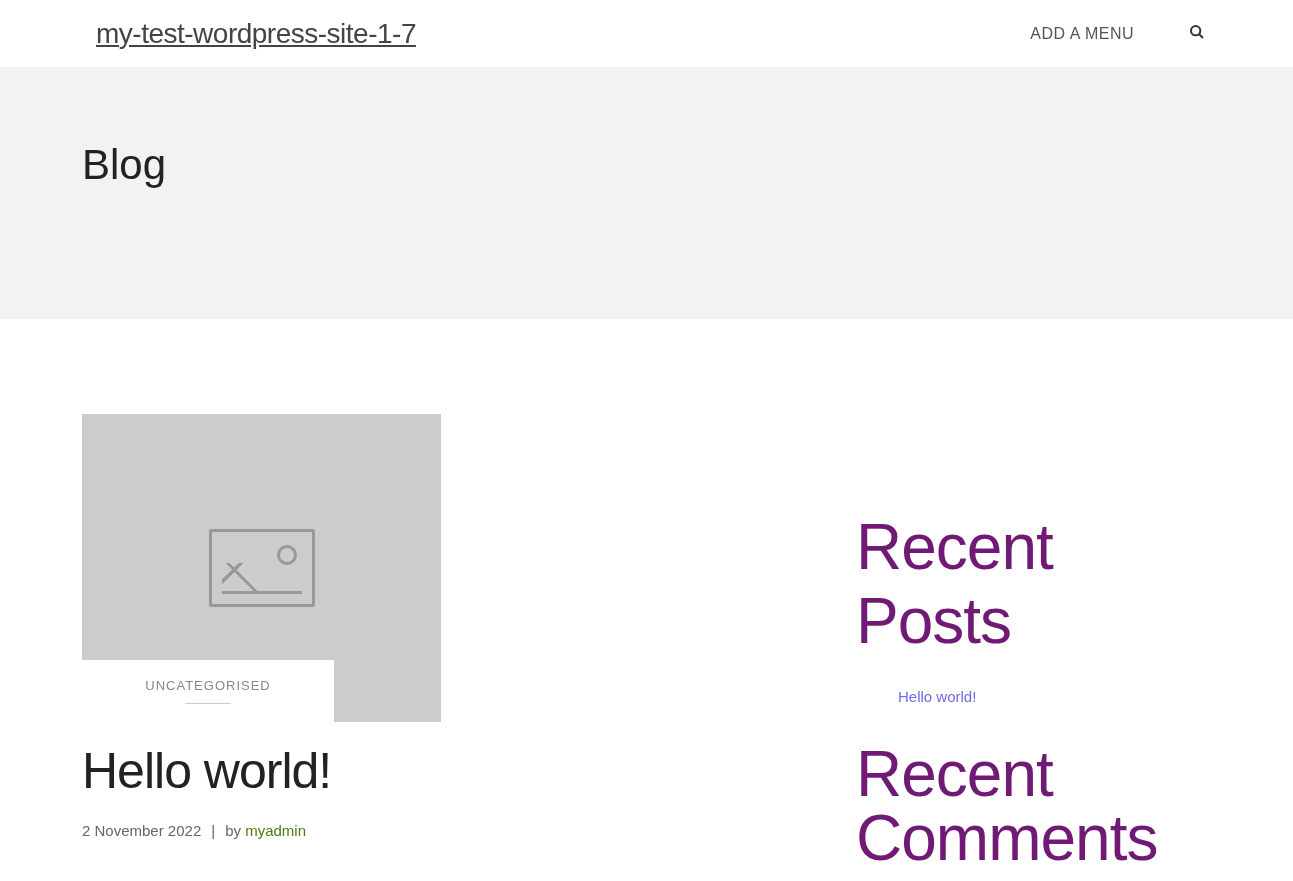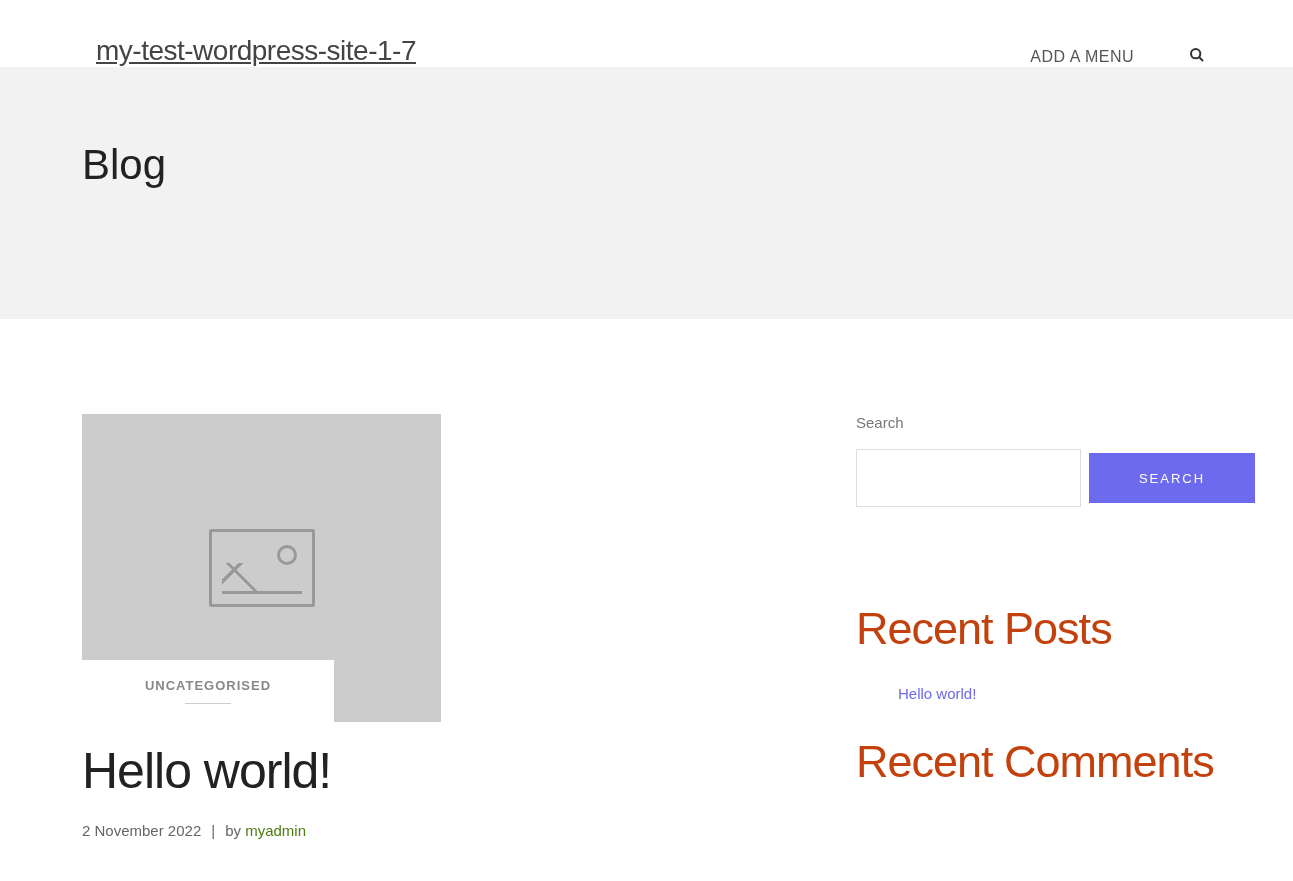--- a/index.html
+++ b/index.html
@@ -5,21 +5,21 @@
 * { margin: 0; padding: 0; box-sizing: border-box; }
 body {
   font-family: -apple-system, Helvetica, Arial, sans-serif;
   color: #333;
   background: #fff;
 }
 
 .header {
   height: 67px;
   display: flex;
-  align-items: flex-end;
+  align-items: center;
   justify-content: space-between;
   padding: 0 88px 0 96px;
   background: #fff;
 }
 .site-title {
   font-size: 28px;
   font-weight: 400;
   color: #444;
   letter-spacing: -0.5px;
 }
@@ -92,21 +92,20 @@
   display: flex;
   flex-direction: column;
   align-items: center;
   justify-content: center;
   gap: 10px;
 }
 .cat-label {
   font-size: 13px;
   letter-spacing: 1px;
   color: #888;
-  font-weight: bold;
 }
 .cat-line {
   width: 46px;
   height: 1px;
   background: #ccc;
 }
 .post-title {
   font-size: 50px;
   font-weight: 400;
   color: #222;
@@ -150,23 +149,23 @@
   font-size: 13px;
   letter-spacing: 2px;
   cursor: pointer;
   align-self: center;
 }
 .search-btn-wrap {
   display: flex;
   align-items: center;
 }
 .widget-title {
-  font-size: 45px;
-  font-weight: 400;
-  color: #c2410c;
+  font-size: 64px;
+  font-weight: 400;
+  color: #701a75;
   margin-top: 96px;
   letter-spacing: -1px;
 }
 .recent-list { list-style: none; margin-top: 30px; }
 .recent-list li { padding-left: 42px; }
 .recent-list a { color: #6d6aed; text-decoration: none; font-size: 15px; }
 .widget-title.comments { margin-top: 36px; line-height: 1.0; }
 </style>
 </head>
 <body>
@@ -205,29 +204,20 @@
         <span>
           <span>by</span>
           <a href="#" class="author-link">myadmin</a>
         </span>
       </div>
       <p class="post-excerpt">Welcome to WordPress. This is your first post. Edit or delete it, then start writing!</p>
     </article>
   </div>
 
   <aside class="sidebar">
-    <div>
-      <label class="search-label">Search</label>
-      <div class="search-row">
-        <input class="search-input" type="text" style="">
-        <div class="search-btn-wrap">
-          <button class="search-btn">SEARCH</button>
-        </div>
-      </div>
-    </div>
 
     <h2 class="widget-title">Recent Posts</h2>
     <ul class="recent-list">
       <li>
         <a href="#">Hello world!</a>
       </li>
     </ul>
 
     <h2 class="widget-title comments">Recent Comments</h2>
   </aside>

